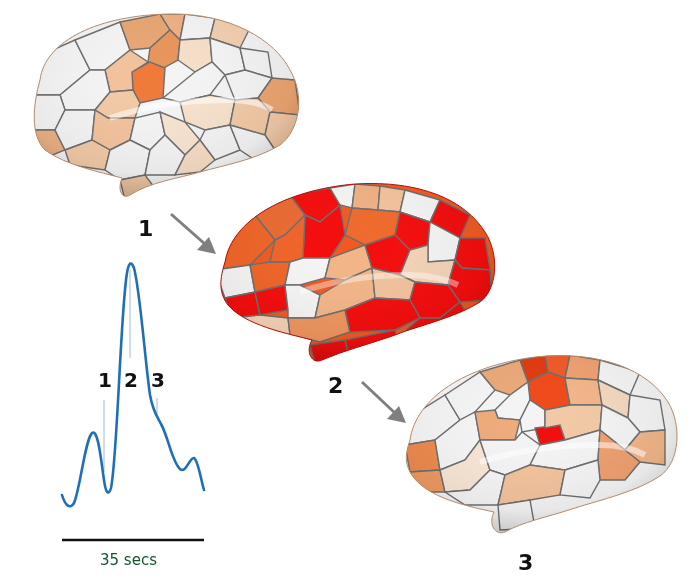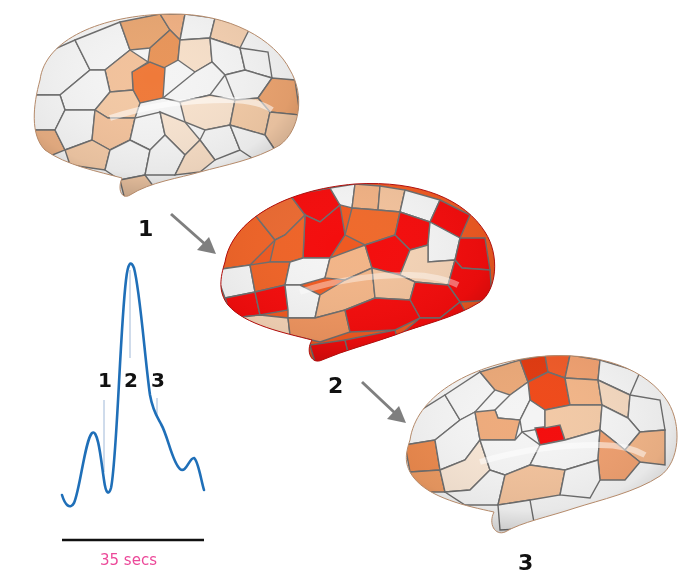--- a/index.html
+++ b/index.html
@@ -1,21 +1,21 @@
 <!DOCTYPE html>
 <html><head>
 <meta charset="utf-8">
 <style>
   html, body { margin: 0; padding: 0; background: #ffffff; }
   body { width: 700px; height: 587px; position: relative; overflow: hidden;
          font-family: "DejaVu Sans", "Liberation Sans", sans-serif; }
   .canvas { position: absolute; left: 0; top: 0; width: 700px; height: 587px; }
   .label { position: absolute; font-weight: bold; color: #111; font-size: 22px; line-height: 1; }
   .wave-label { position: absolute; font-weight: bold; color: #111; font-size: 20px; line-height: 1; }
-  .scale-text { position: absolute; font-size: 15px; color: #ec4899; line-height: 1; }
+  .scale-text { position: absolute; font-size: 15px; color: #14532d; line-height: 1; }
 </style>
 </head>
 <body>
 
 <svg class="canvas" viewBox="0 0 700 587" xmlns="http://www.w3.org/2000/svg">
   <defs>
     <radialGradient id="shade" cx="45%" cy="35%" r="70%">
       <stop offset="0%" stop-color="#ffffff" stop-opacity="0"></stop>
       <stop offset="75%" stop-color="#000000" stop-opacity="0.05"></stop>
       <stop offset="100%" stop-color="#000000" stop-opacity="0.22"></stop>

